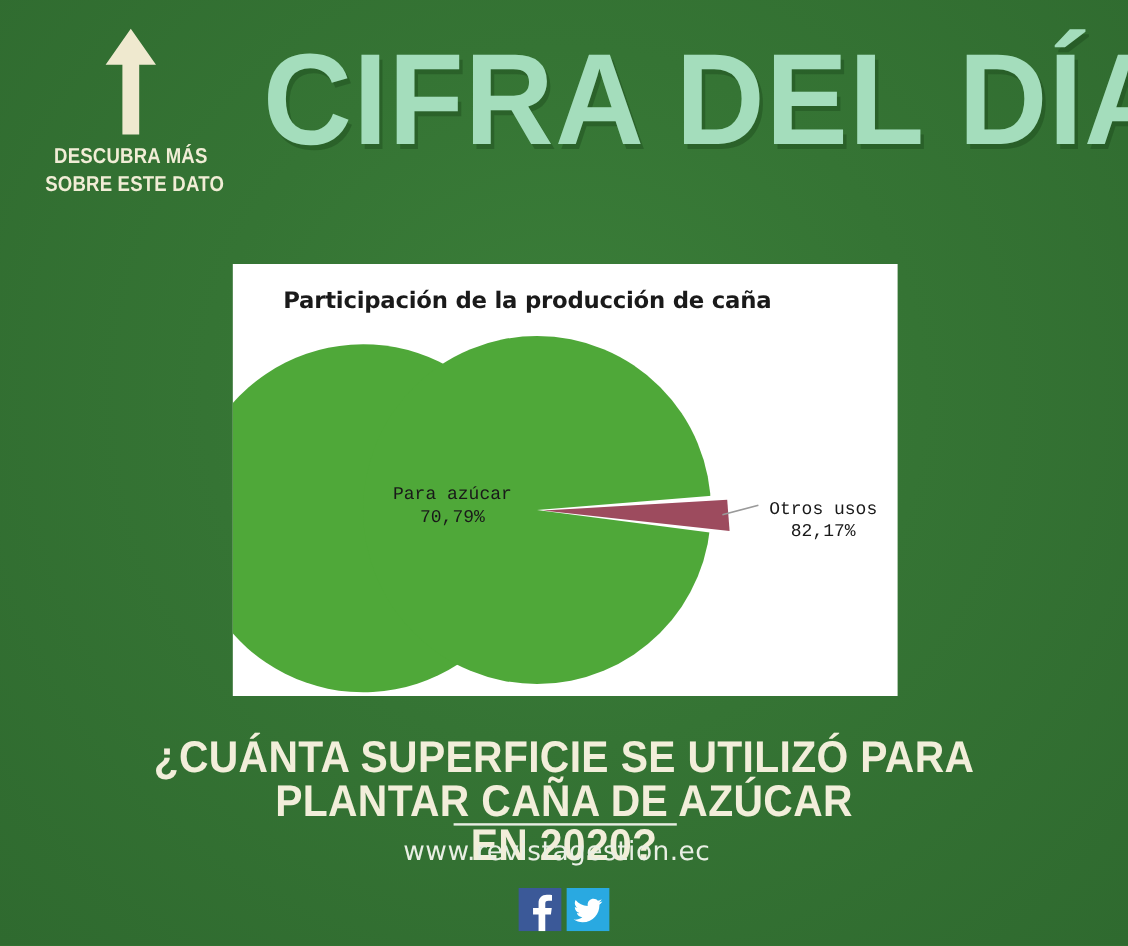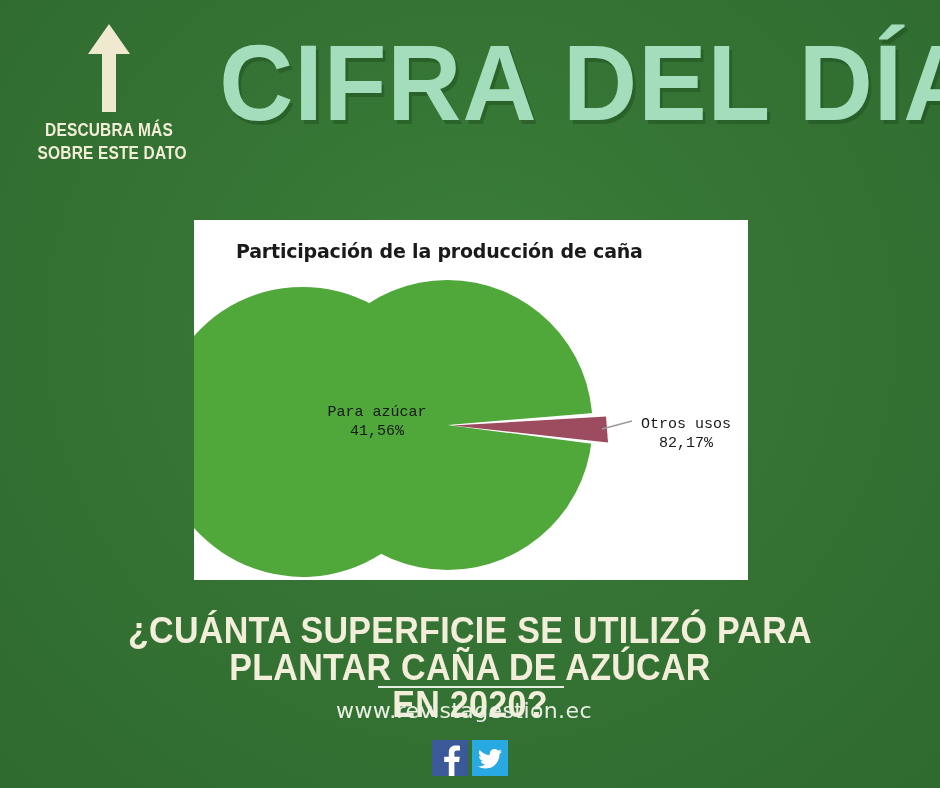--- a/index.html
+++ b/index.html
@@ -150,21 +150,21 @@
 
         <path d="M 253.5 205 L 412 192 L 415 226 Z" fill="#ffffff"></path>
 
         <path d="M 258.5 205.5 L 412 196.5 L 414 222.5 Z" fill="#9D4B5E"></path>
 
         <path d="M 408 209 L 438 201" stroke="#9a9a9a" stroke-width="1.4" fill="none"></path>
       </svg>
 
       <div class="slice-label label-left">
         <span>Para azúcar</span><br>
-        <span>41,56%</span>
+        <span>70,79%</span>
       </div>
 
       <div class="slice-label label-right">
         <span>Otros usos</span><br>
         <span>82,17%</span>
       </div>
     </div>
   </div>
 
   <div class="question">

